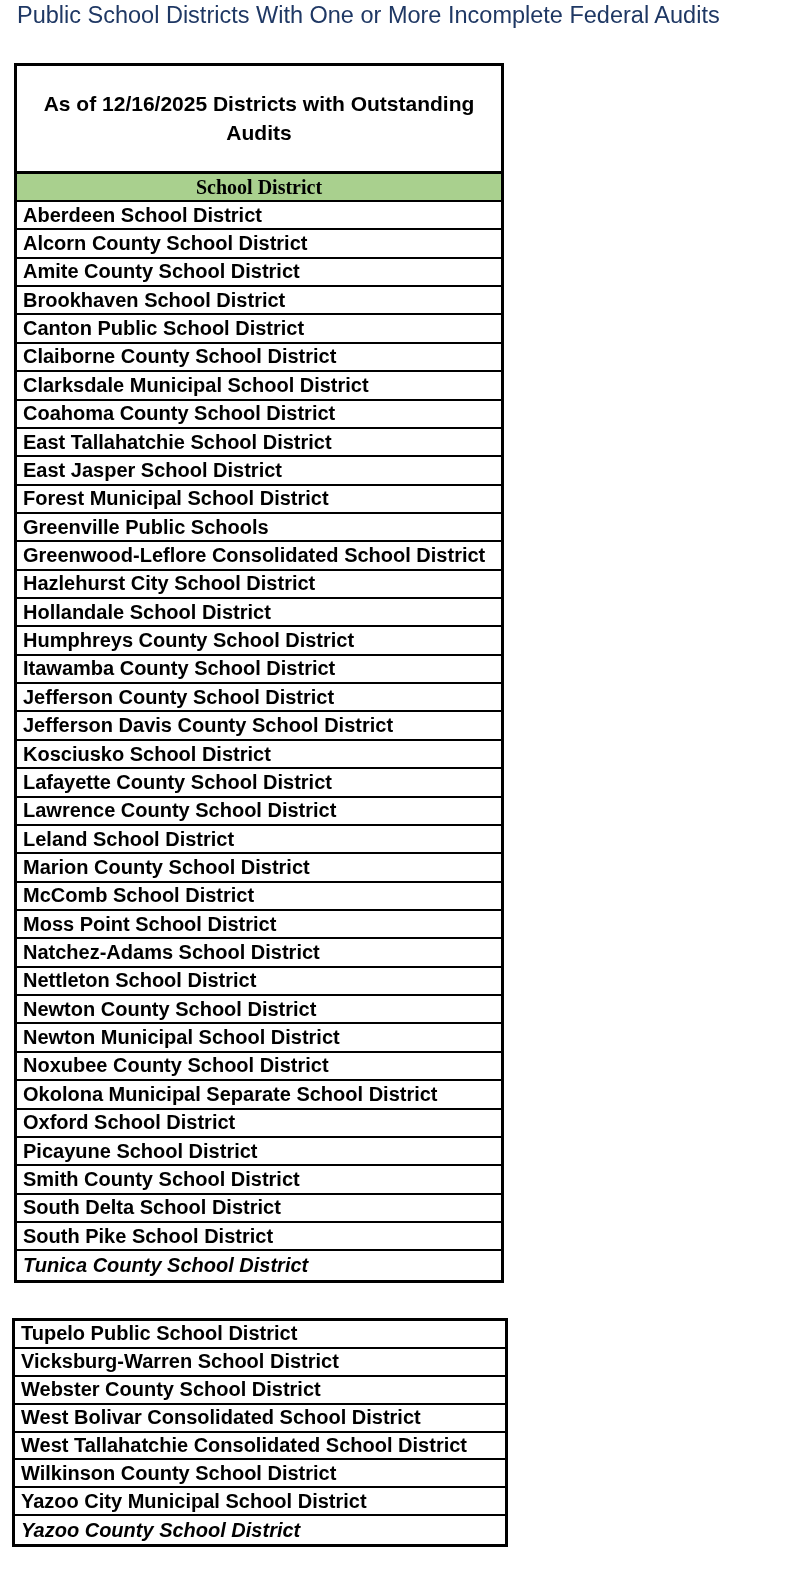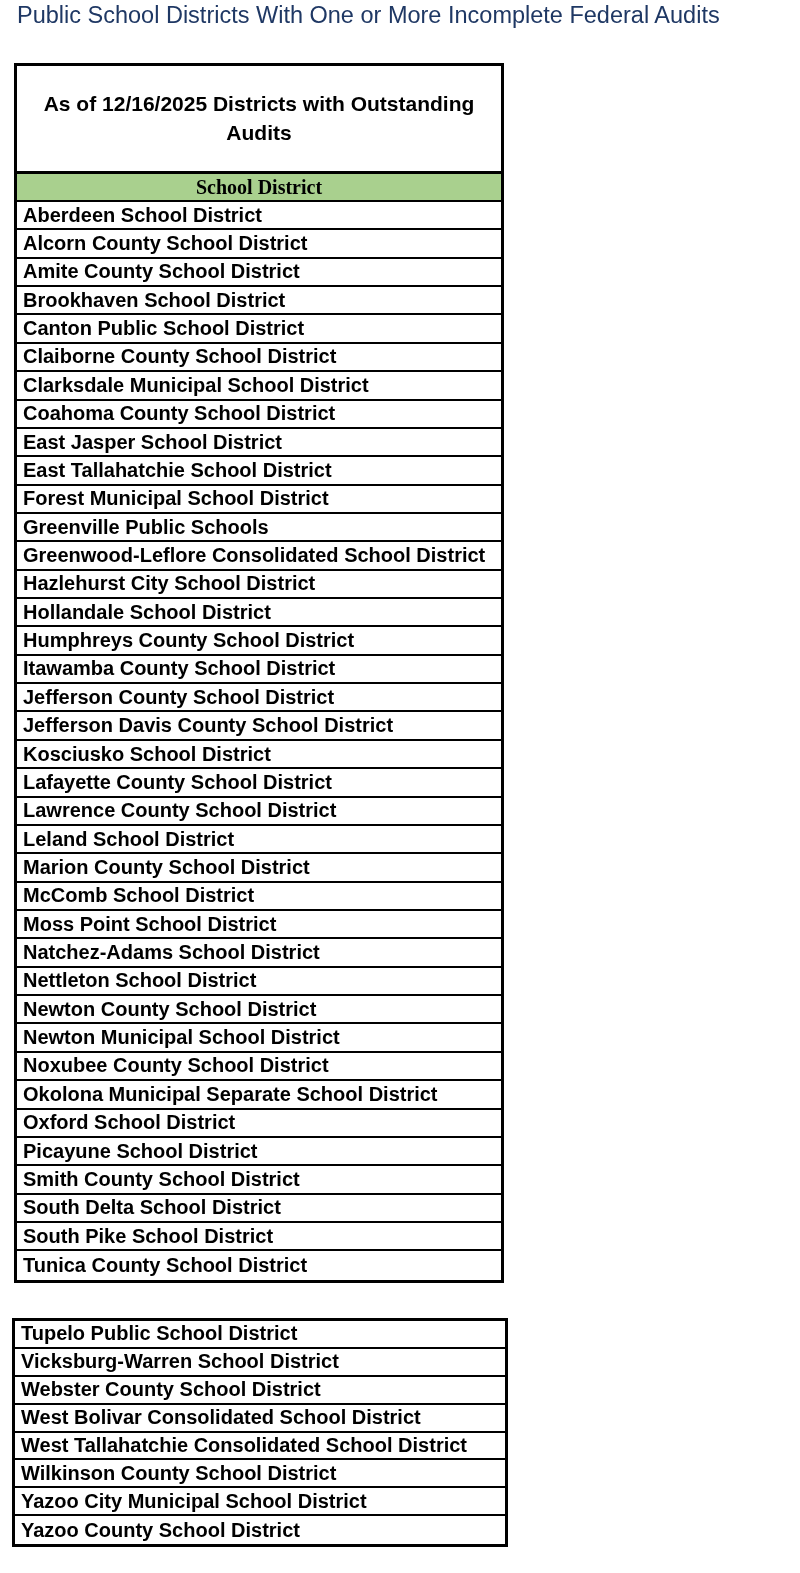--- a/index.html
+++ b/index.html
@@ -76,41 +76,41 @@
     border-bottom: 2px solid var(--border-color, #000000);
     display: flex;
     align-items: center;
     padding-left: 6px;
     font-size: 20px;
     white-space: nowrap;
     overflow: hidden;
   }
   .block1 .rows .row { height: 28.36px; }
   .block2 .rows .row { height: 27.9px; }
-  .rows .row:last-child { border-bottom: none; }
+  .rows .row:last-child { border-bottom: none; font-style: italic; }
 </style>
 </head>
 <body>
 
 <div class="page-title">Public School Districts With One or More Incomplete Federal Audits</div>
 
 <div class="table-block block1">
   <div class="table-caption">As of 12/16/2025 Districts with Outstanding Audits</div>
   <div class="col-header">School District</div>
   <div class="rows">
       <div class="row">Aberdeen School District</div>
       <div class="row">Alcorn County School District</div>
       <div class="row">Amite County School District</div>
       <div class="row">Brookhaven School District</div>
       <div class="row">Canton Public School District</div>
       <div class="row">Claiborne County School District</div>
       <div class="row">Clarksdale Municipal School District</div>
       <div class="row">Coahoma County School District</div>
+      <div class="row">East Tallahatchie School District</div>
       <div class="row">East Jasper School District</div>
-      <div class="row">East Tallahatchie School District</div>
       <div class="row">Forest Municipal School District</div>
       <div class="row">Greenville Public Schools</div>
       <div class="row">Greenwood-Leflore Consolidated School District</div>
       <div class="row">Hazlehurst City School District</div>
       <div class="row">Hollandale School District</div>
       <div class="row">Humphreys County School District</div>
       <div class="row">Itawamba County School District</div>
       <div class="row">Jefferson County School District</div>
       <div class="row">Jefferson Davis County School District</div>
       <div class="row">Kosciusko School District</div>

